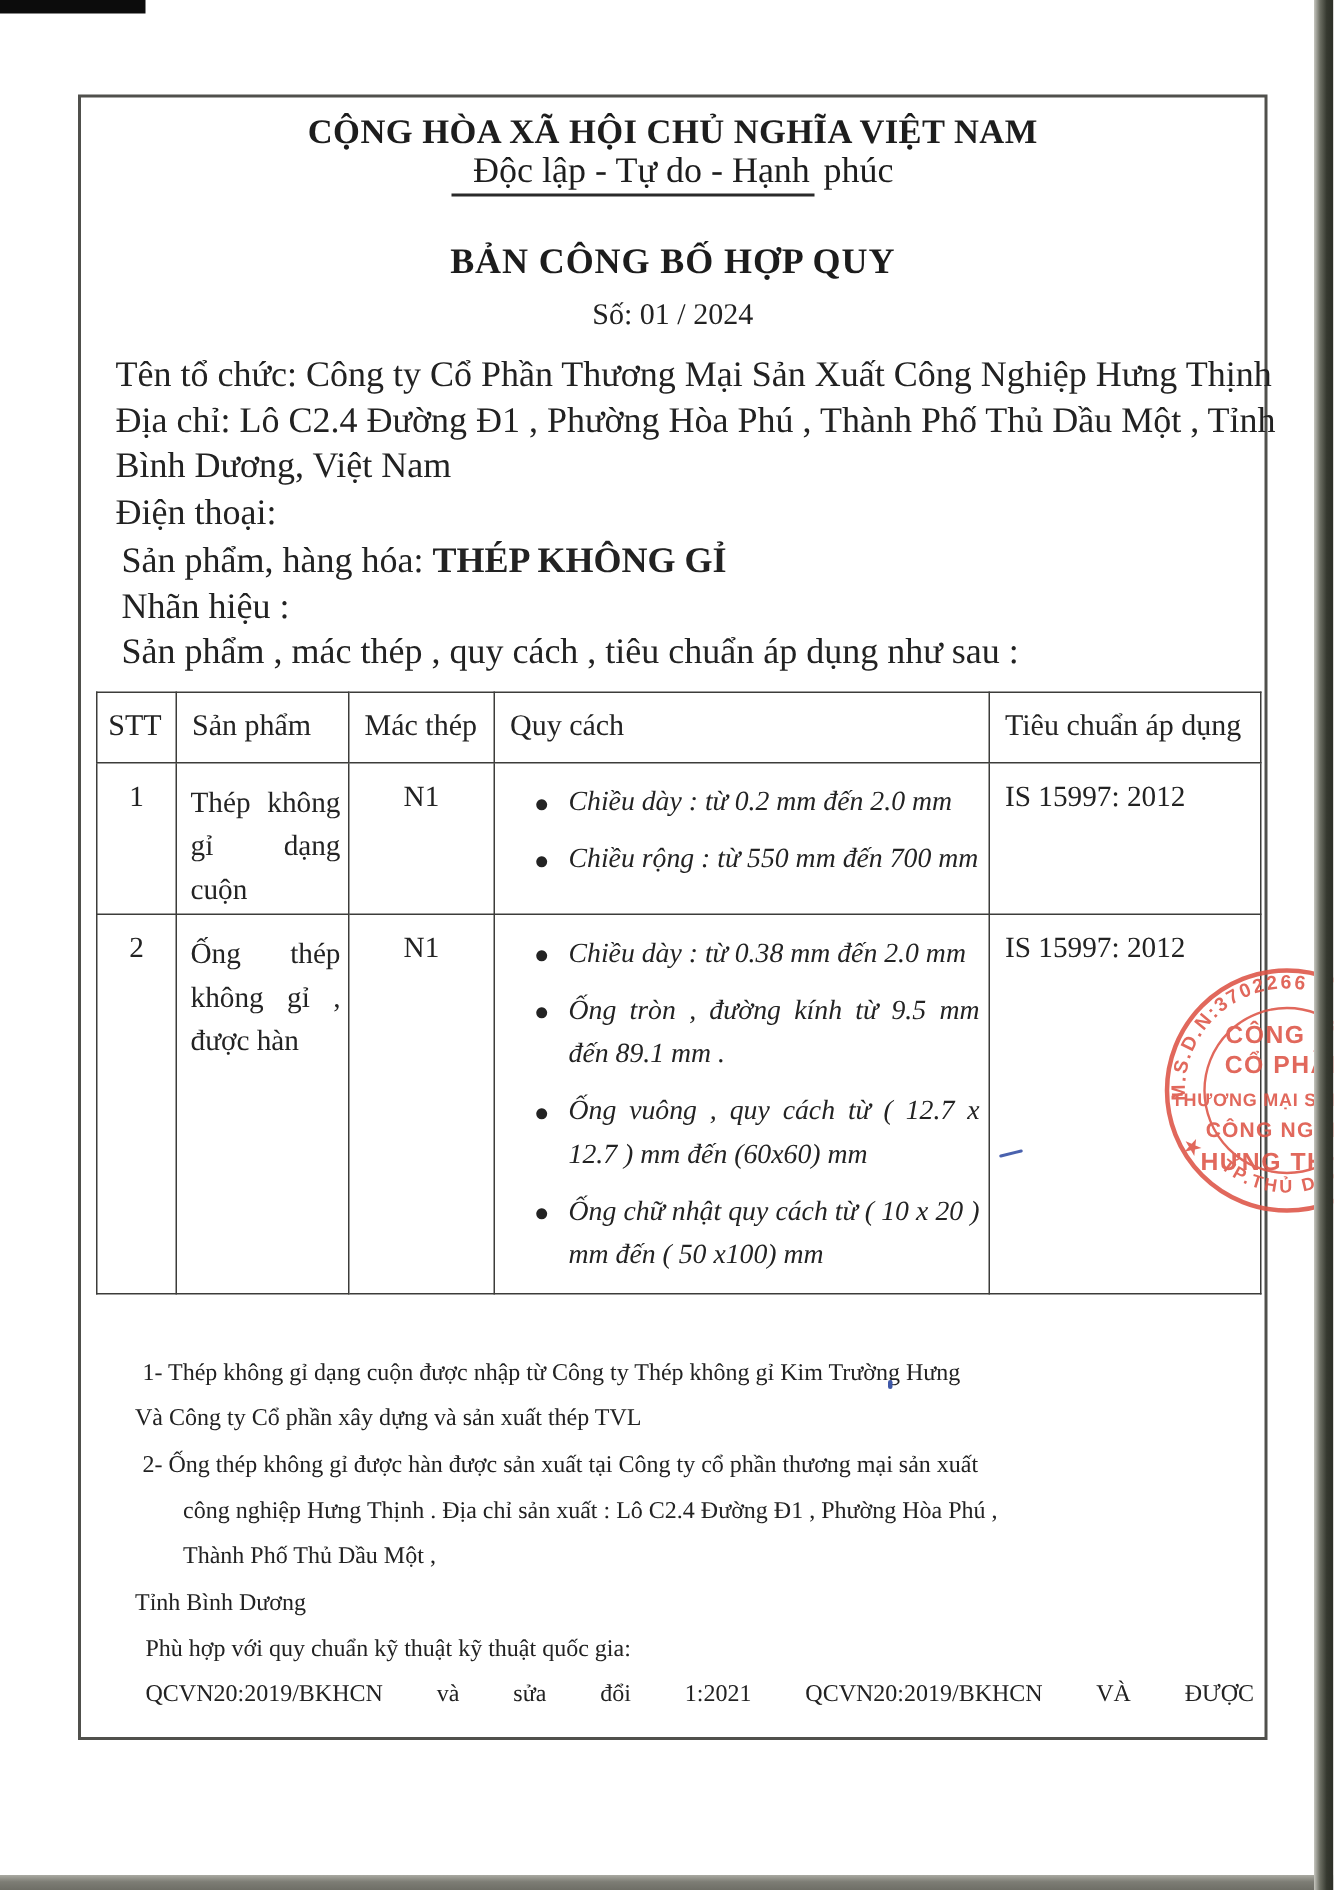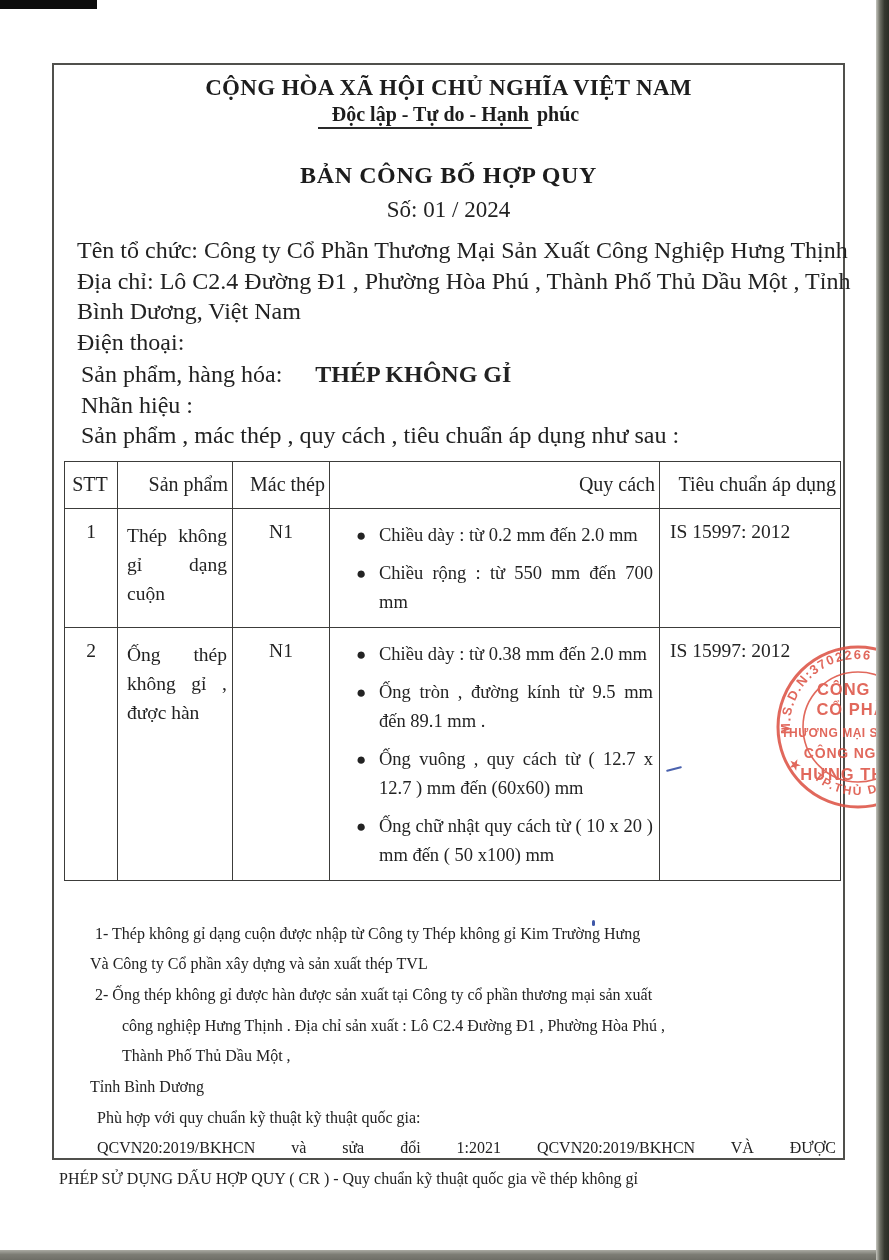--- a/index.html
+++ b/index.html
@@ -15,46 +15,46 @@
     background:linear-gradient(90deg,#c6c6bf 0,#6d6f64 30%,#363930 65%,#2b2d25 100%);}
   .scan-edge-bottom{position:absolute;left:0;bottom:0;width:100%;height:10px;z-index:39;
     background:linear-gradient(180deg,#aaaaa2 0,#7d7d75 45%,#6e6e66 100%);}
   
   .frame{
     position:absolute;left:52px;top:63px;width:793px;height:1097px;
     border:2px solid #50504c;box-sizing:border-box;background:transparent;
   }
   .doc-header{text-align:center;margin-top:10px;}
   .national{font-size:23px;font-weight:bold;line-height:26px;letter-spacing:.3px;color:#1d1d1d;}
-  .motto{font-size:20px;font-weight:bold;line-height:26px;color:#1d1d1d;}
+  .motto{font-size:24px;font-weight:normal;line-height:26px;color:#1d1d1d;}
   .motto .u{border-bottom:2.5px solid #2a2a2a;padding:0 3px 2px 14px;}
   .title{font-size:24px;font-weight:bold;letter-spacing:.6px;margin-top:32px;line-height:32px;color:#1c1c1c;}
-  .doc-number{font-size:23px;margin-top:6px;line-height:26px;}
+  .doc-number{font-size:20px;margin-top:6px;line-height:26px;}
   
   .info{margin:12px 20px 0 23px;font-size:24px;line-height:30.5px;}
   .info .line{white-space:nowrap;}
   .info .ind{margin-left:4px;}
-  .b{font-weight:bold;margin-left:27px;}
+  .b{font-weight:bold;}
   
   table.spec{border-collapse:collapse;margin:10px 0 0 10px;table-layout:fixed;width:776px;
     font-size:19.5px;color:#232323;}
   table.spec,table.spec th,table.spec td{border:1.8px solid #3c3c3a;}
-  table.spec th{font-weight:normal;text-align:right;height:42px;padding:2px 4px 2px 10px;vertical-align:middle;font-size:20px;}
+  table.spec th{font-weight:normal;text-align:left;height:42px;padding:2px 4px 2px 10px;vertical-align:middle;font-size:20px;}
   table.spec th.c{text-align:center;padding-left:2px;}
   table.spec td{vertical-align:top;padding-top:12px;}
   td.stt{text-align:center;}
   td.prod{padding-left:9px;padding-right:5px;text-align:justify;line-height:29px;}
   td.grade{text-align:center;}
   td.specs{padding-left:26px;padding-right:6px;}
   td.std{padding-left:10px;padding-right:4px;}
   .row1{height:89px;}
   .row2{height:238px;}
   .spec-item{display:flex;margin-bottom:9px;line-height:29px;font-size:18.5px;}
   .spec-item .dot{width:9px;margin-right:14px;flex:none;font-size:17px;}
-  .spec-item .txt{flex:1;text-align:justify;}
+  .spec-item .txt{flex:1;text-align:justify;font-style:italic;}
   
   .notes{margin-top:38px;font-size:16px;line-height:30.7px;color:#222;}
   .n-i1{margin-left:41px;}
   .n-i2{margin-left:36px;}
   .n-i3{margin-left:68px;}
   .n-i4{margin-left:43px;}
   .n-i5{margin-left:5px;}
   .n-just{margin-left:43px;margin-right:7px;text-align:justify;text-align-last:justify;}
   
   .seal{position:absolute;left:758px;top:627px;width:200px;height:200px;z-index:20;opacity:.88;}
@@ -149,21 +149,20 @@
 
     <div class="notes">
       <div class="n-i1">1-  Thép không gỉ dạng cuộn được nhập từ Công ty Thép không gỉ Kim Trường Hưng</div>
       <div class="n-i2">Và Công ty Cổ phần xây dựng và sản xuất thép TVL</div>
       <div class="n-i1">2-  Ống thép không gỉ được hàn được sản xuất tại Công ty cổ phần thương mại sản xuất</div>
       <div class="n-i3">công nghiệp Hưng Thịnh . Địa chỉ sản xuất : Lô C2.4 Đường Đ1 , Phường Hòa Phú ,</div>
       <div class="n-i3">Thành Phố Thủ Dầu Một ,</div>
       <div class="n-i2">Tỉnh Bình Dương</div>
       <div class="n-i4">Phù hợp với quy chuẩn kỹ thuật kỹ thuật quốc gia:</div>
       <div class="n-just">QCVN20:2019/BKHCN và sửa đổi 1:2021 QCVN20:2019/BKHCN VÀ ĐƯỢC</div>
-      <div class="n-i5">PHÉP SỬ DỤNG DẤU HỢP QUY ( CR ) -  Quy chuẩn kỹ thuật quốc gia về thép không gỉ</div>
     </div>
   </div>
 
   <svg class="seal" viewBox="0 0 200 200" font-family="Liberation Sans, DejaVu Sans, sans-serif" font-weight="bold">
     <g stroke="#dd5446" fill="none">
       <circle cx="100" cy="100" r="80" stroke-width="3"></circle>
       <circle cx="100" cy="100" r="55" stroke-width="1.6"></circle>
     </g>
     <defs>
       <path id="arcTop" d="M 34.3 117.6 A 68 68 0 0 1 111.8 33"></path>

